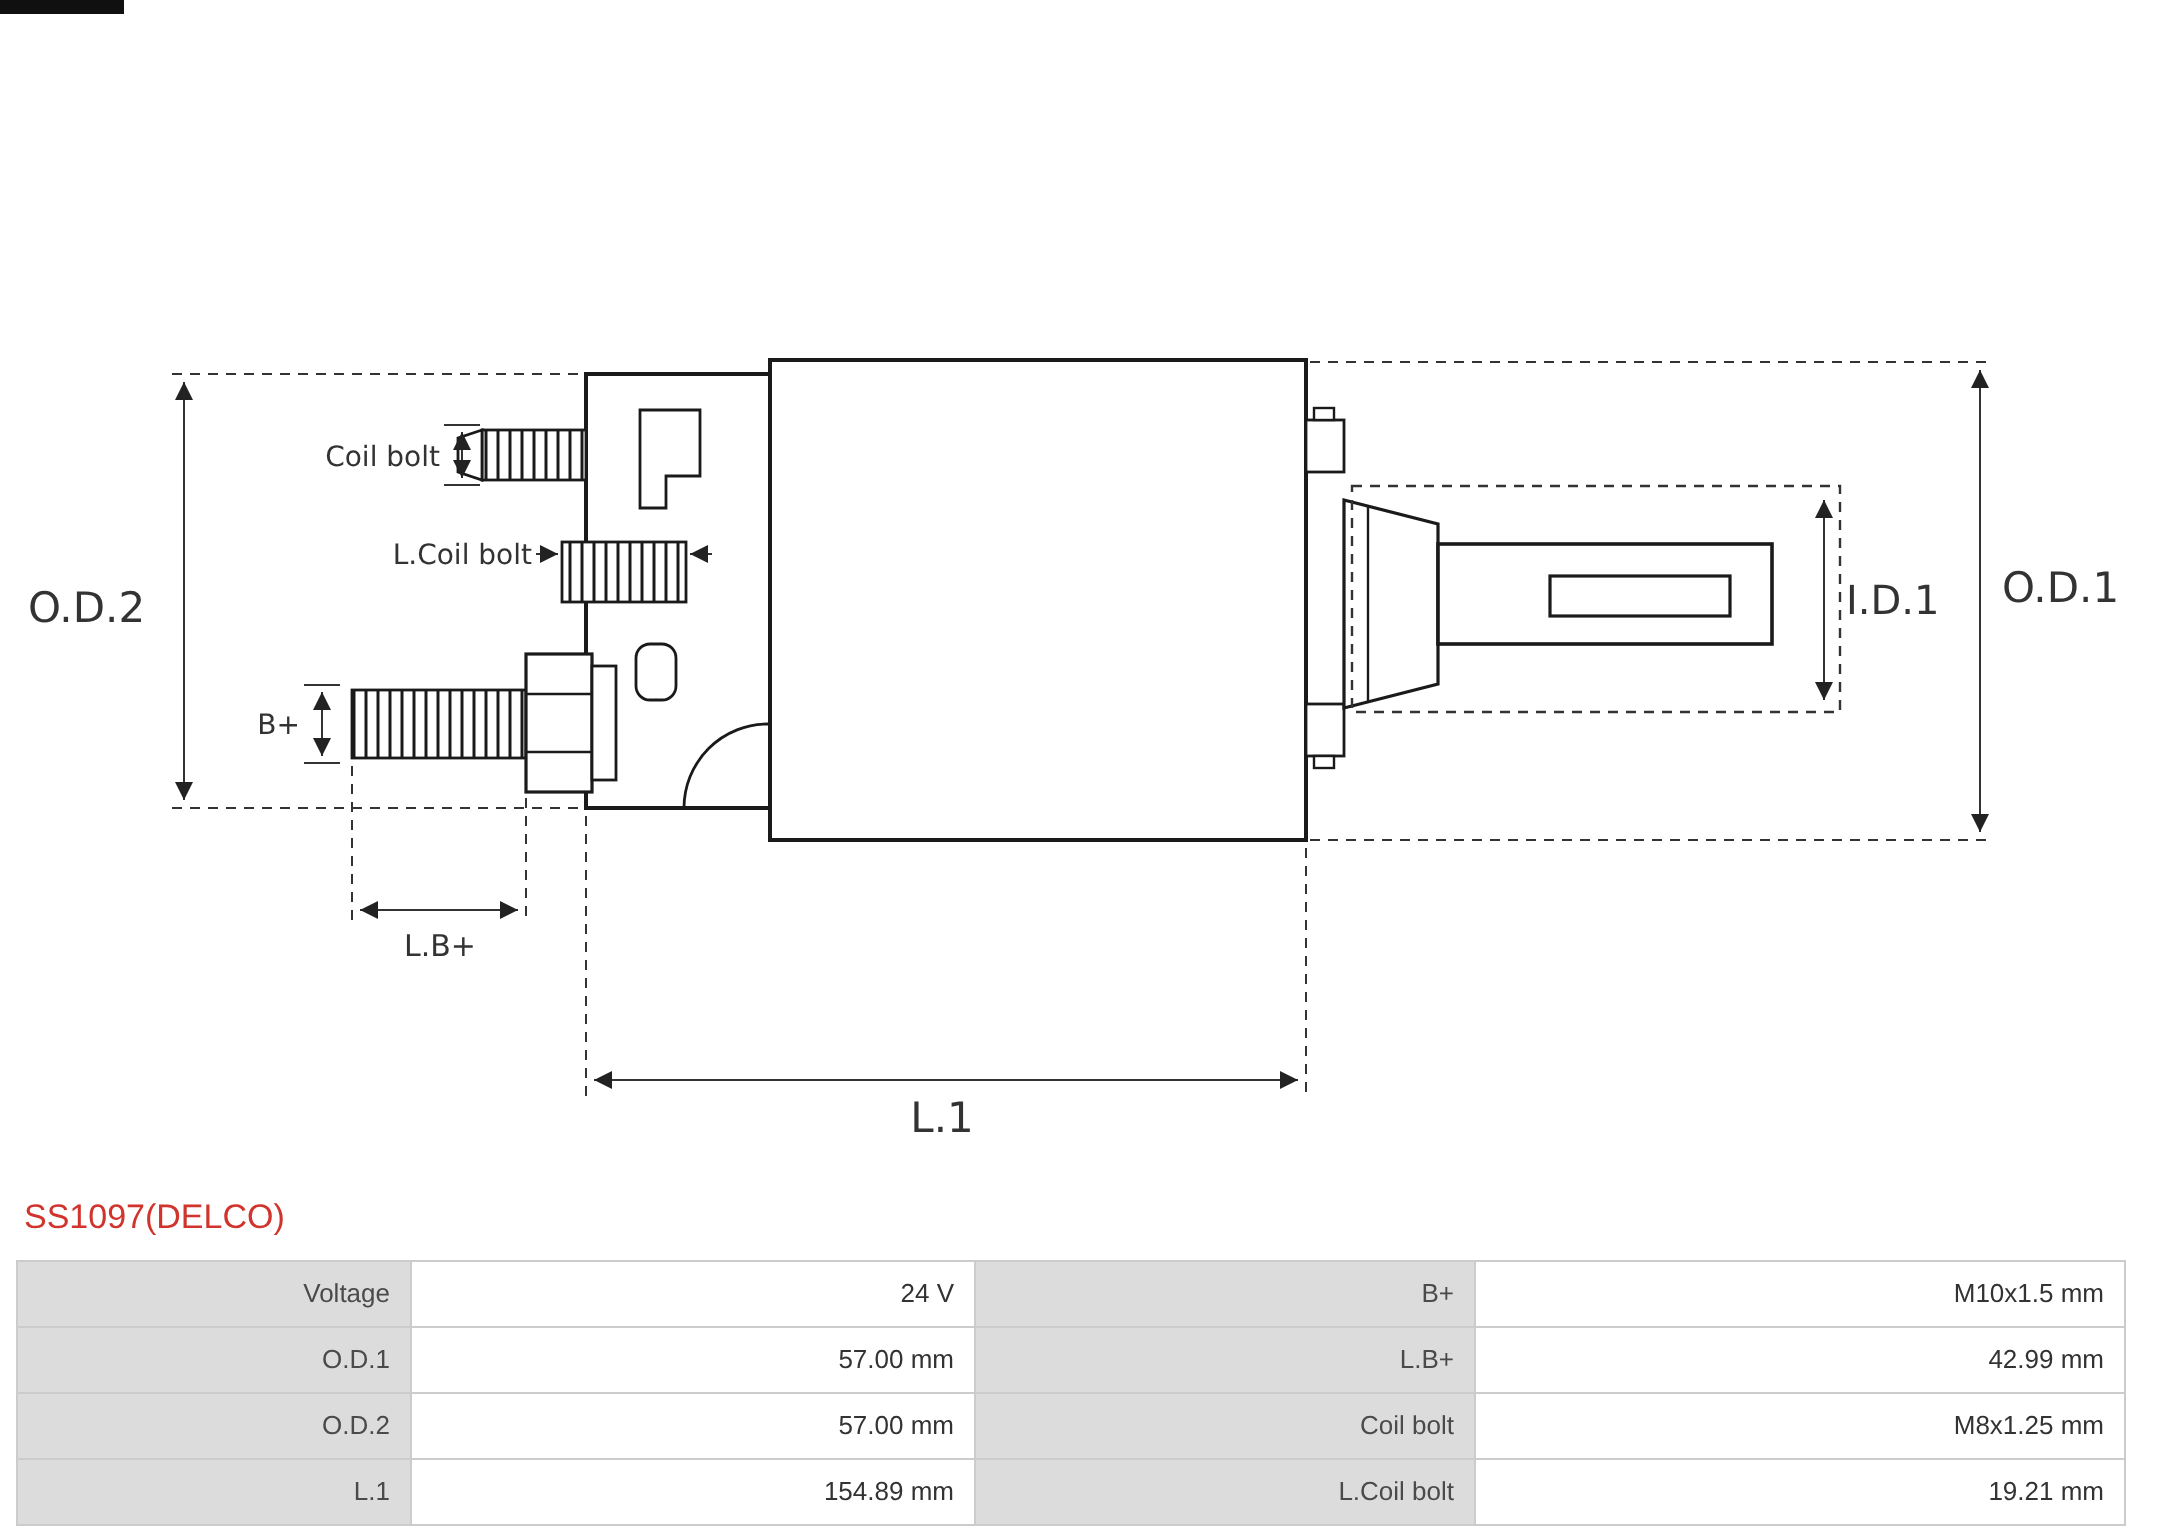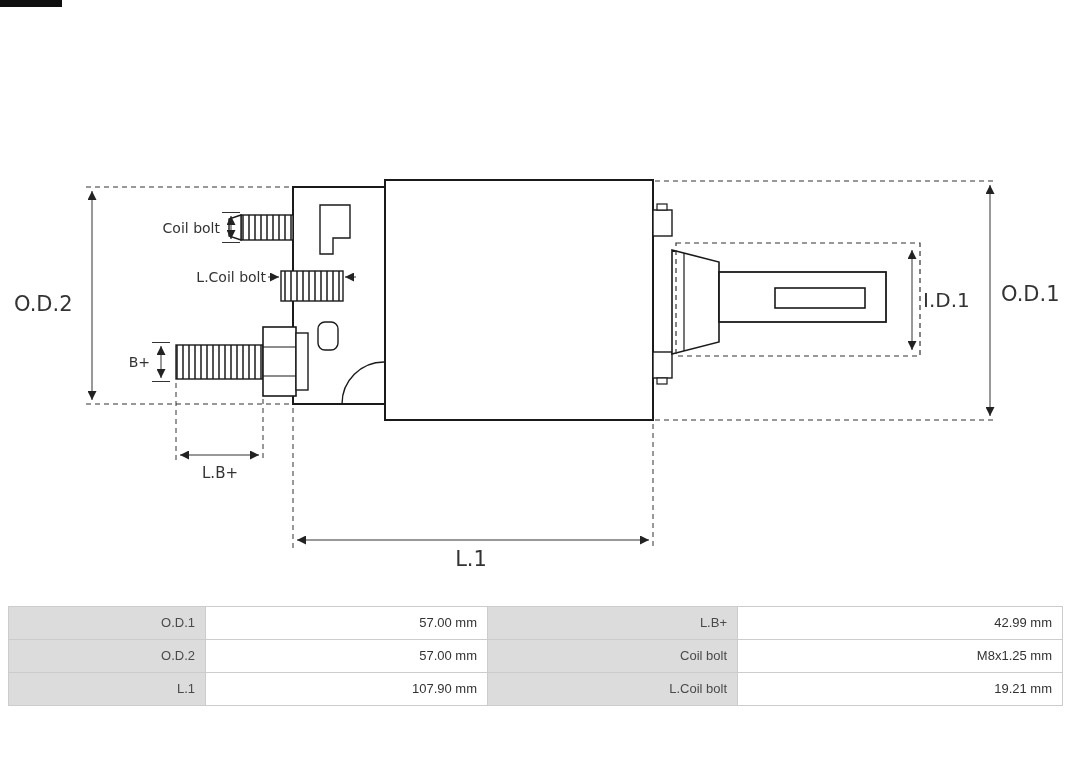--- a/index.html
+++ b/index.html
@@ -143,43 +143,50 @@
     </g>
 
     <g stroke="#333" stroke-width="1" fill="none">
       <line x1="293" y1="408" x2="293" y2="548" stroke-dasharray="5 4"></line>
       <line x1="653" y1="424" x2="653" y2="548" stroke-dasharray="5 4"></line>
       <line x1="297" y1="540" x2="649" y2="540" marker-start="url(#arrow)" marker-end="url(#arrow)"></line>
       <text x="471" y="566" text-anchor="middle" class="dim-big" stroke="none" fill="#333">L.1</text>
     </g>
   </svg>
 
+  <h2 class="part-number">SS1097(DELCO)</h2>
 
   <table class="spec-table">
     <colgroup>
       <col style="width:197px">
         <col style="width:282px">
         <col style="width:250px">
         <col style="width:325px">
     </colgroup>
     <tbody>
+      <tr>
+        <td class="lbl">Voltage</td>
+        <td class="val">24 V</td>
+        <td class="lbl">B+</td>
+        <td class="val">M10x1.5 mm</td>
+      </tr>
       <tr>
         <td class="lbl">O.D.1</td>
         <td class="val">57.00 mm</td>
         <td class="lbl">L.B+</td>
         <td class="val">42.99 mm</td>
       </tr>
       <tr>
         <td class="lbl">O.D.2</td>
         <td class="val">57.00 mm</td>
         <td class="lbl">Coil bolt</td>
         <td class="val">M8x1.25 mm</td>
       </tr>
       <tr>
         <td class="lbl">L.1</td>
-        <td class="val">107.90 mm</td>
+        <td class="val">154.89 mm</td>
         <td class="lbl">L.Coil bolt</td>
         <td class="val">19.21 mm</td>
       </tr>
     </tbody>
   </table>
 
 </div>
 
 </body></html>

